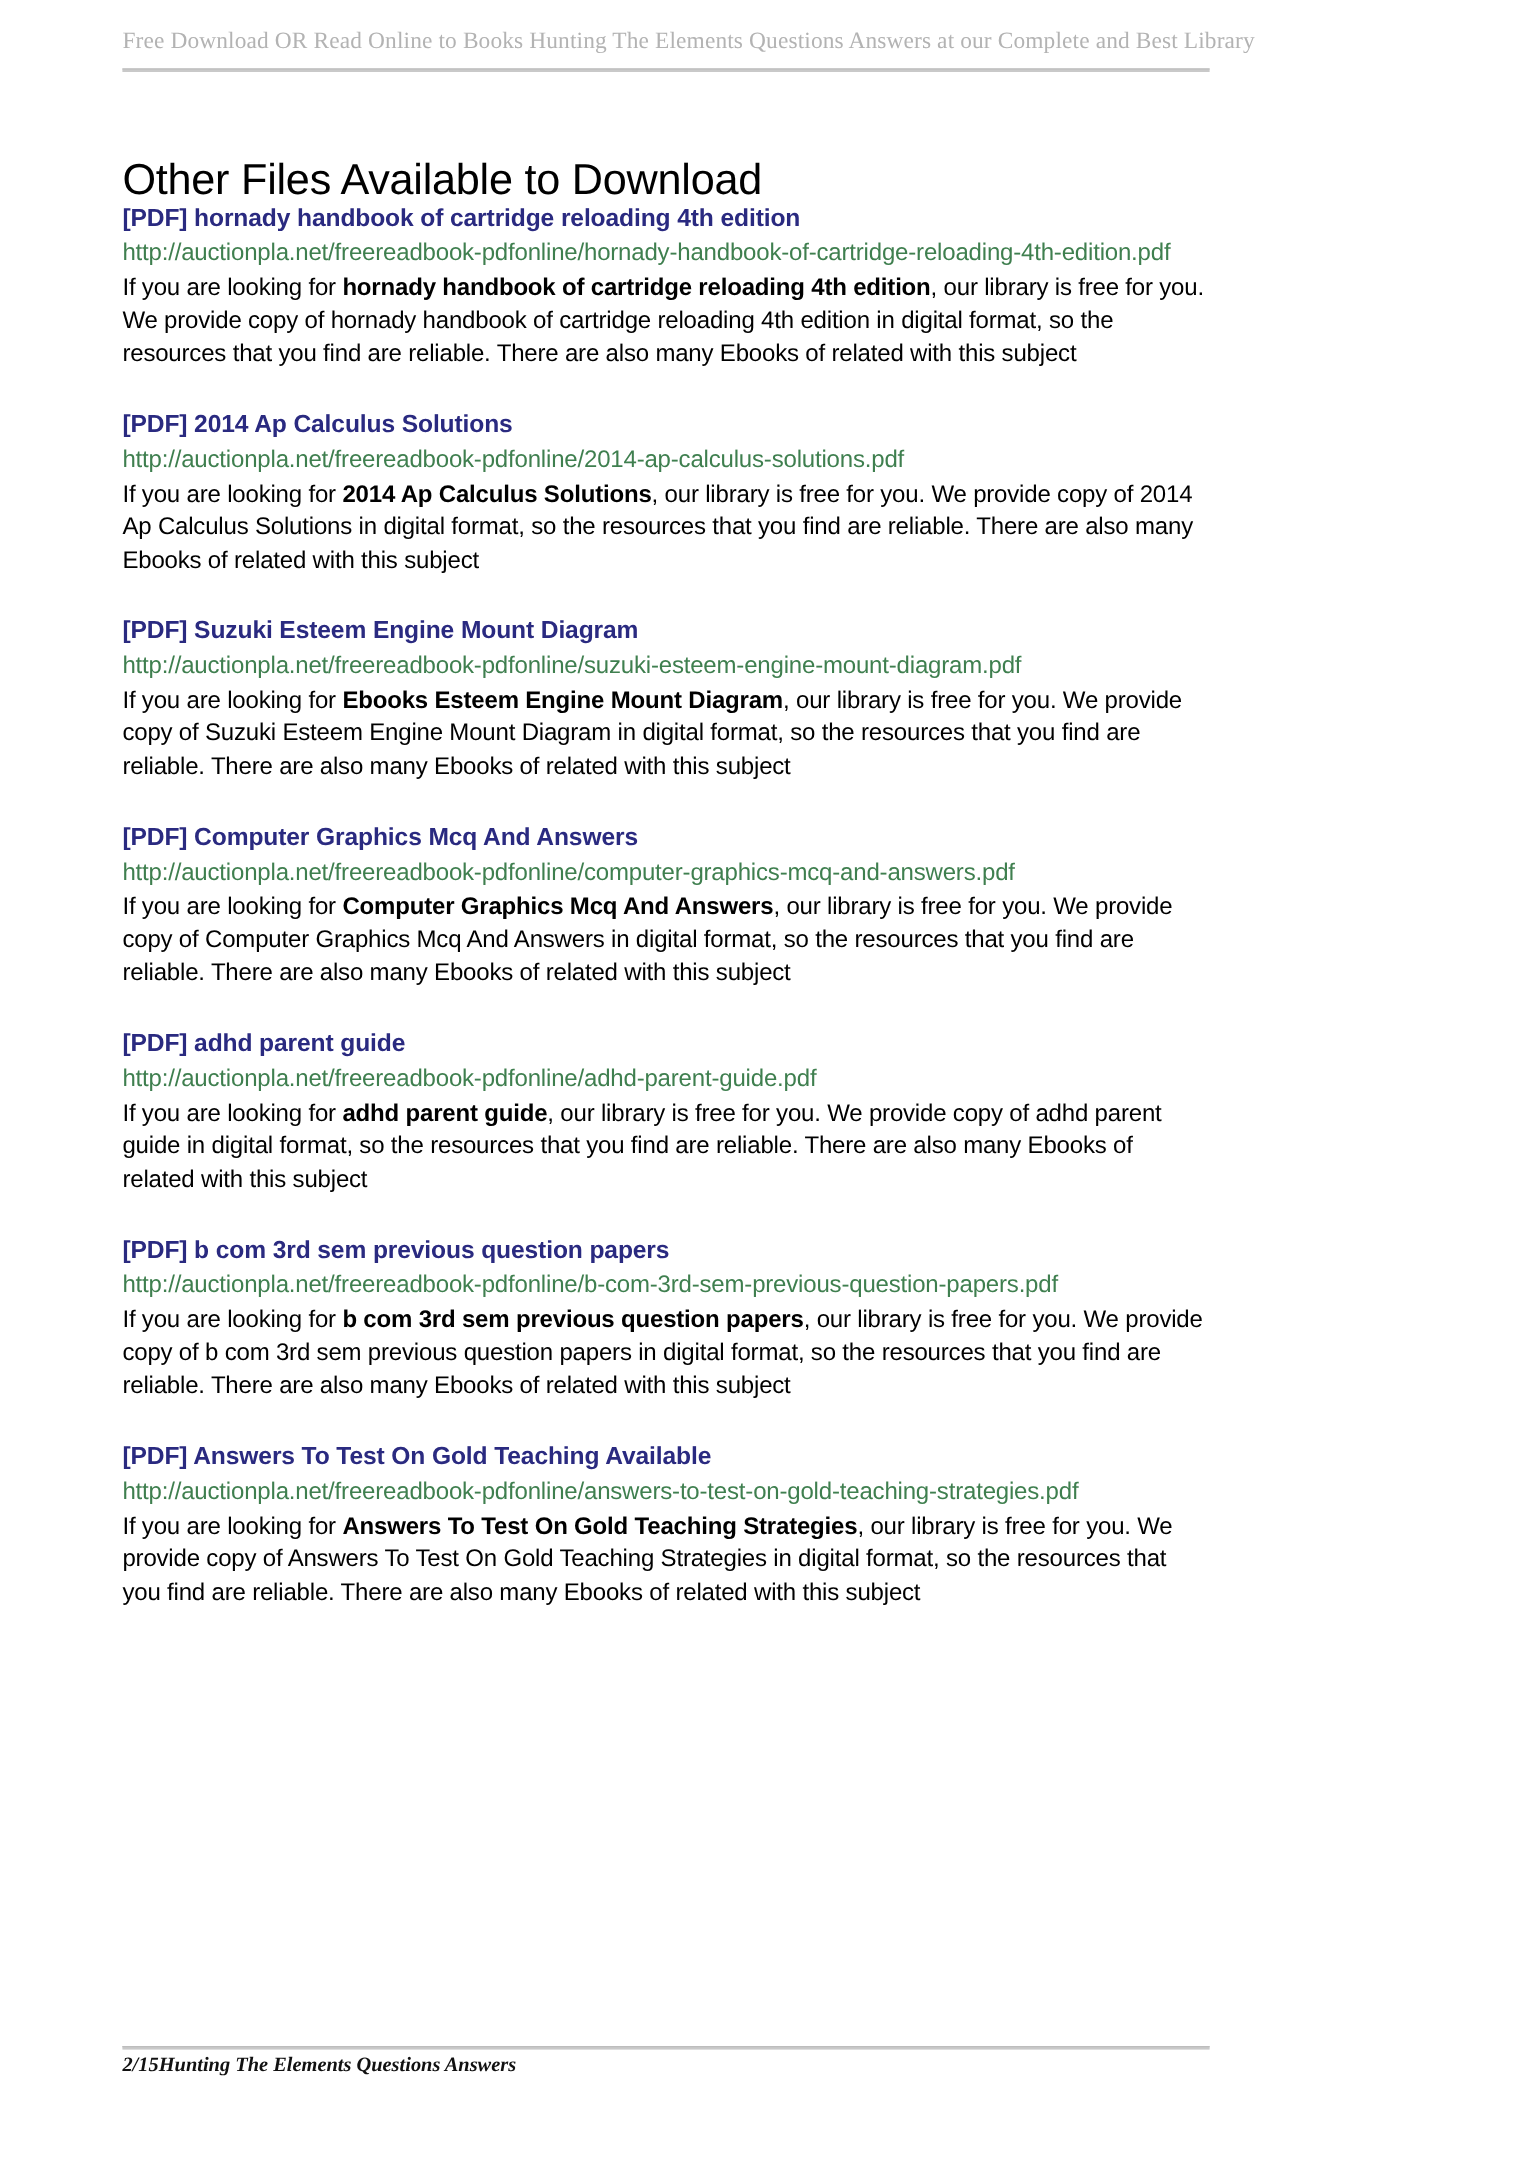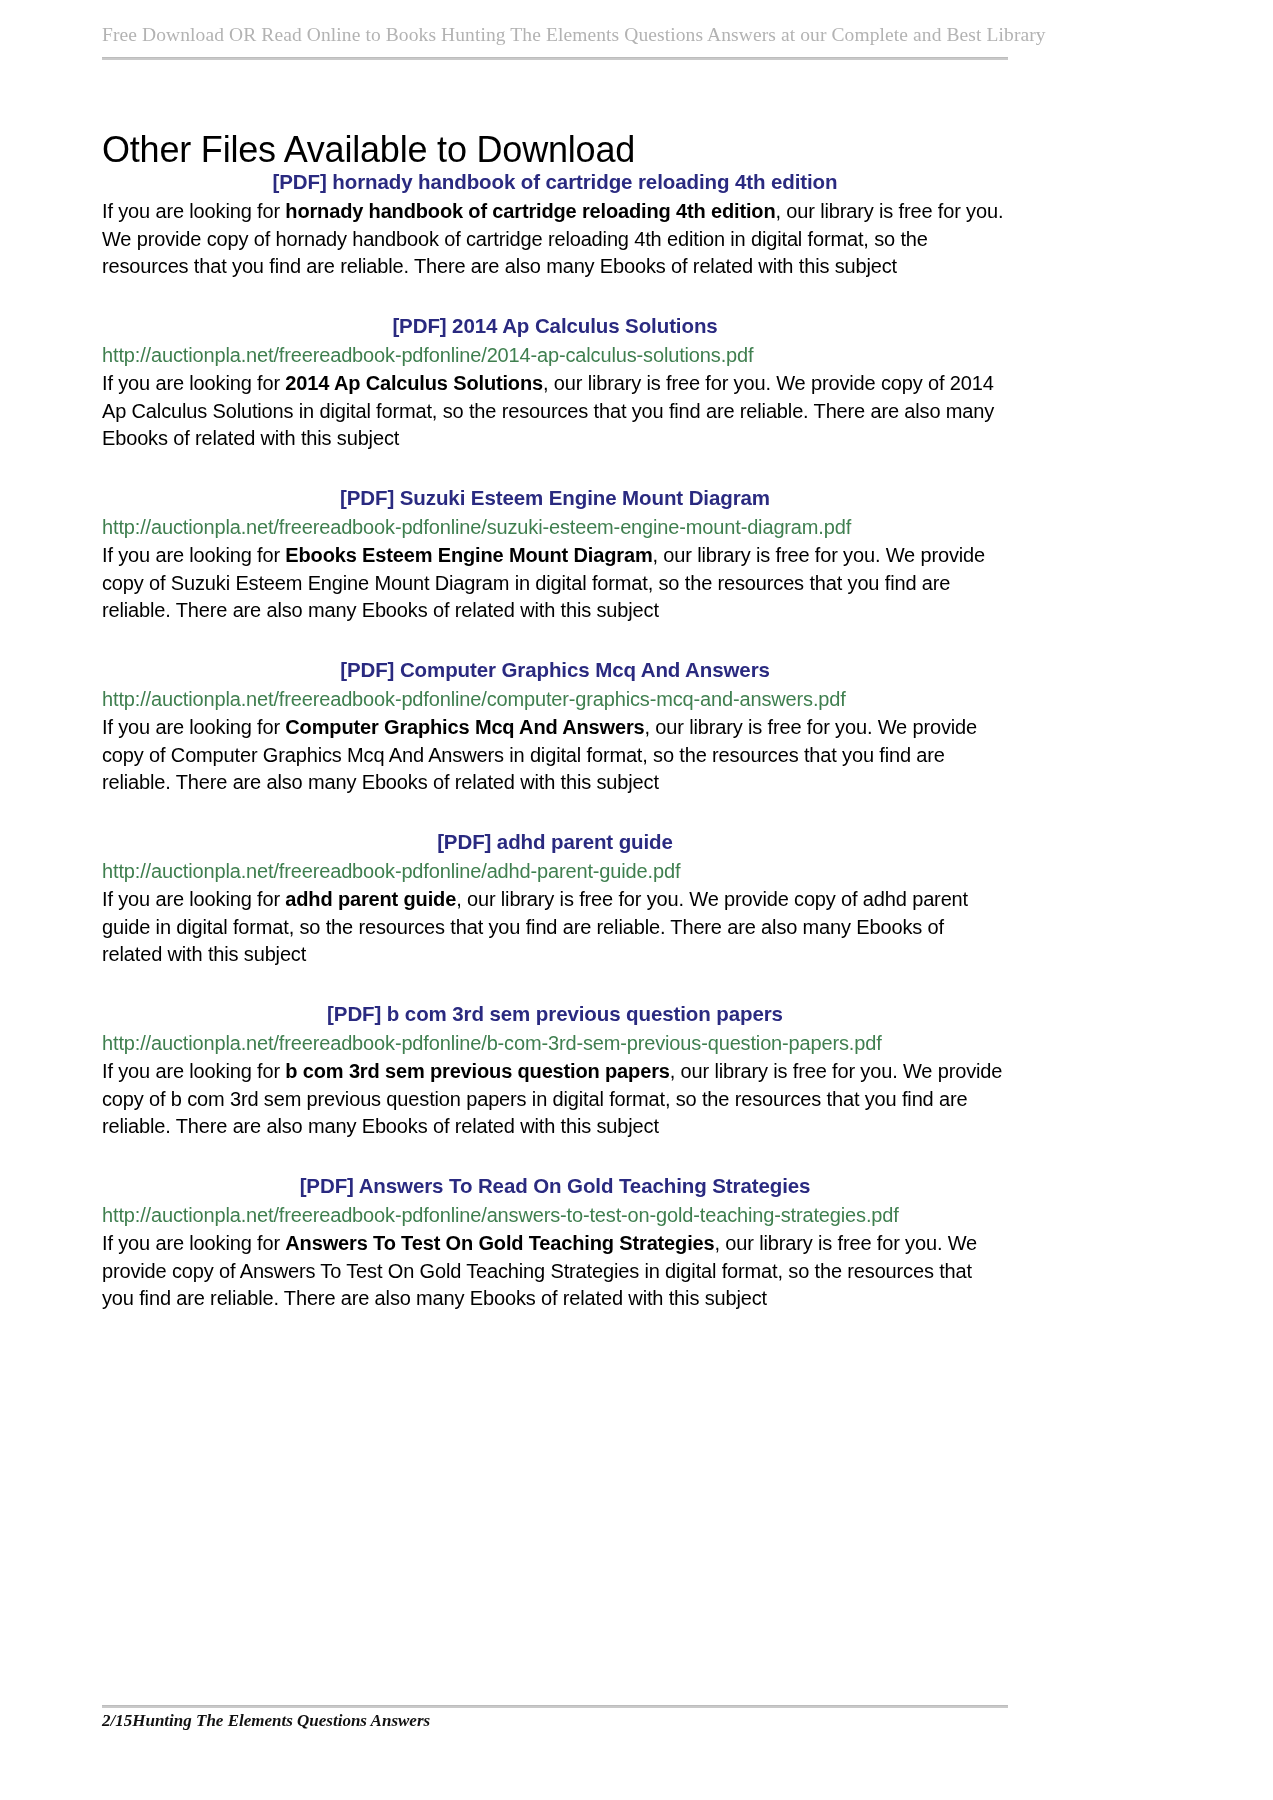--- a/index.html
+++ b/index.html
@@ -67,21 +67,20 @@
   .entry {
     margin-bottom: 31px;
   }
   .entry-title {
     font-size: 20.5px;
     line-height: 28px;
     font-weight: bold;
     color: #2a2a80;
     margin: 0 0 2px 0;
     letter-spacing: -0.1px;
-    text-align: center;
   }
   .entry-url {
     font-size: 20px;
     line-height: 27.5px;
     color: #3f7f4f;
     margin: 0 0 1px 0;
     word-break: break-all;
     letter-spacing: -0.15px;
   }
   .entry-desc {
@@ -134,20 +133,21 @@
     <div class="hdr-text">Free Download OR Read Online to Books Hunting The Elements Questions Answers at our Complete and Best Library</div>
     <div class="hdr-rule"></div>
   </div>
 
   <h1 class="doc-title">Other Files Available to Download</h1>
 
   <div class="content">
 
     <div class="entry">
       <div class="entry-title">[PDF] hornady handbook of cartridge reloading 4th edition</div>
+      <div class="entry-url">http://auctionpla.net/freereadbook-pdfonline/hornady-handbook-of-cartridge-reloading-4th-edition.pdf</div>
       <p class="entry-desc"><span>If you are looking for </span><b>hornady handbook of cartridge reloading 4th edition</b><span>, our library is free for you. We provide copy of hornady handbook of cartridge reloading 4th edition in digital format, so the resources that you find are reliable. There are also many Ebooks of related with this subject</span></p>
     </div>
 
     <div class="entry">
       <div class="entry-title">[PDF] 2014 Ap Calculus Solutions</div>
       <div class="entry-url">http://auctionpla.net/freereadbook-pdfonline/2014-ap-calculus-solutions.pdf</div>
       <p class="entry-desc"><span>If you are looking for </span><b>2014 Ap Calculus Solutions</b><span>, our library is free for you. We provide copy of 2014 Ap Calculus Solutions in digital format, so the resources that you find are reliable. There are also many Ebooks of related with this subject</span></p>
     </div>
 
     <div class="entry">
@@ -168,21 +168,21 @@
       <p class="entry-desc"><span>If you are looking for </span><b>adhd parent guide</b><span>, our library is free for you. We provide copy of adhd parent guide in digital format, so the resources that you find are reliable. There are also many Ebooks of related with this subject</span></p>
     </div>
 
     <div class="entry">
       <div class="entry-title">[PDF] b com 3rd sem previous question papers</div>
       <div class="entry-url">http://auctionpla.net/freereadbook-pdfonline/b-com-3rd-sem-previous-question-papers.pdf</div>
       <p class="entry-desc"><span>If you are looking for </span><b>b com 3rd sem previous question papers</b><span>, our library is free for you. We provide copy of b com 3rd sem previous question papers in digital format, so the resources that you find are reliable. There are also many Ebooks of related with this subject</span></p>
     </div>
 
     <div class="entry">
-      <div class="entry-title">[PDF] Answers To Read On Gold Teaching Strategies</div>
+      <div class="entry-title">[PDF] Answers To Test On Gold Teaching Available</div>
       <div class="entry-url">http://auctionpla.net/freereadbook-pdfonline/answers-to-test-on-gold-teaching-strategies.pdf</div>
       <p class="entry-desc"><span>If you are looking for </span><b>Answers To Test On Gold Teaching Strategies</b><span>, our library is free for you. We provide copy of Answers To Test On Gold Teaching Strategies in digital format, so the resources that you find are reliable. There are also many Ebooks of related with this subject</span></p>
     </div>
 
   </div>
 
   <div class="page-footer">
     <div class="ftr-rule"></div>
     <div class="ftr-row">
       <div class="ftr-left">2/15</div>

